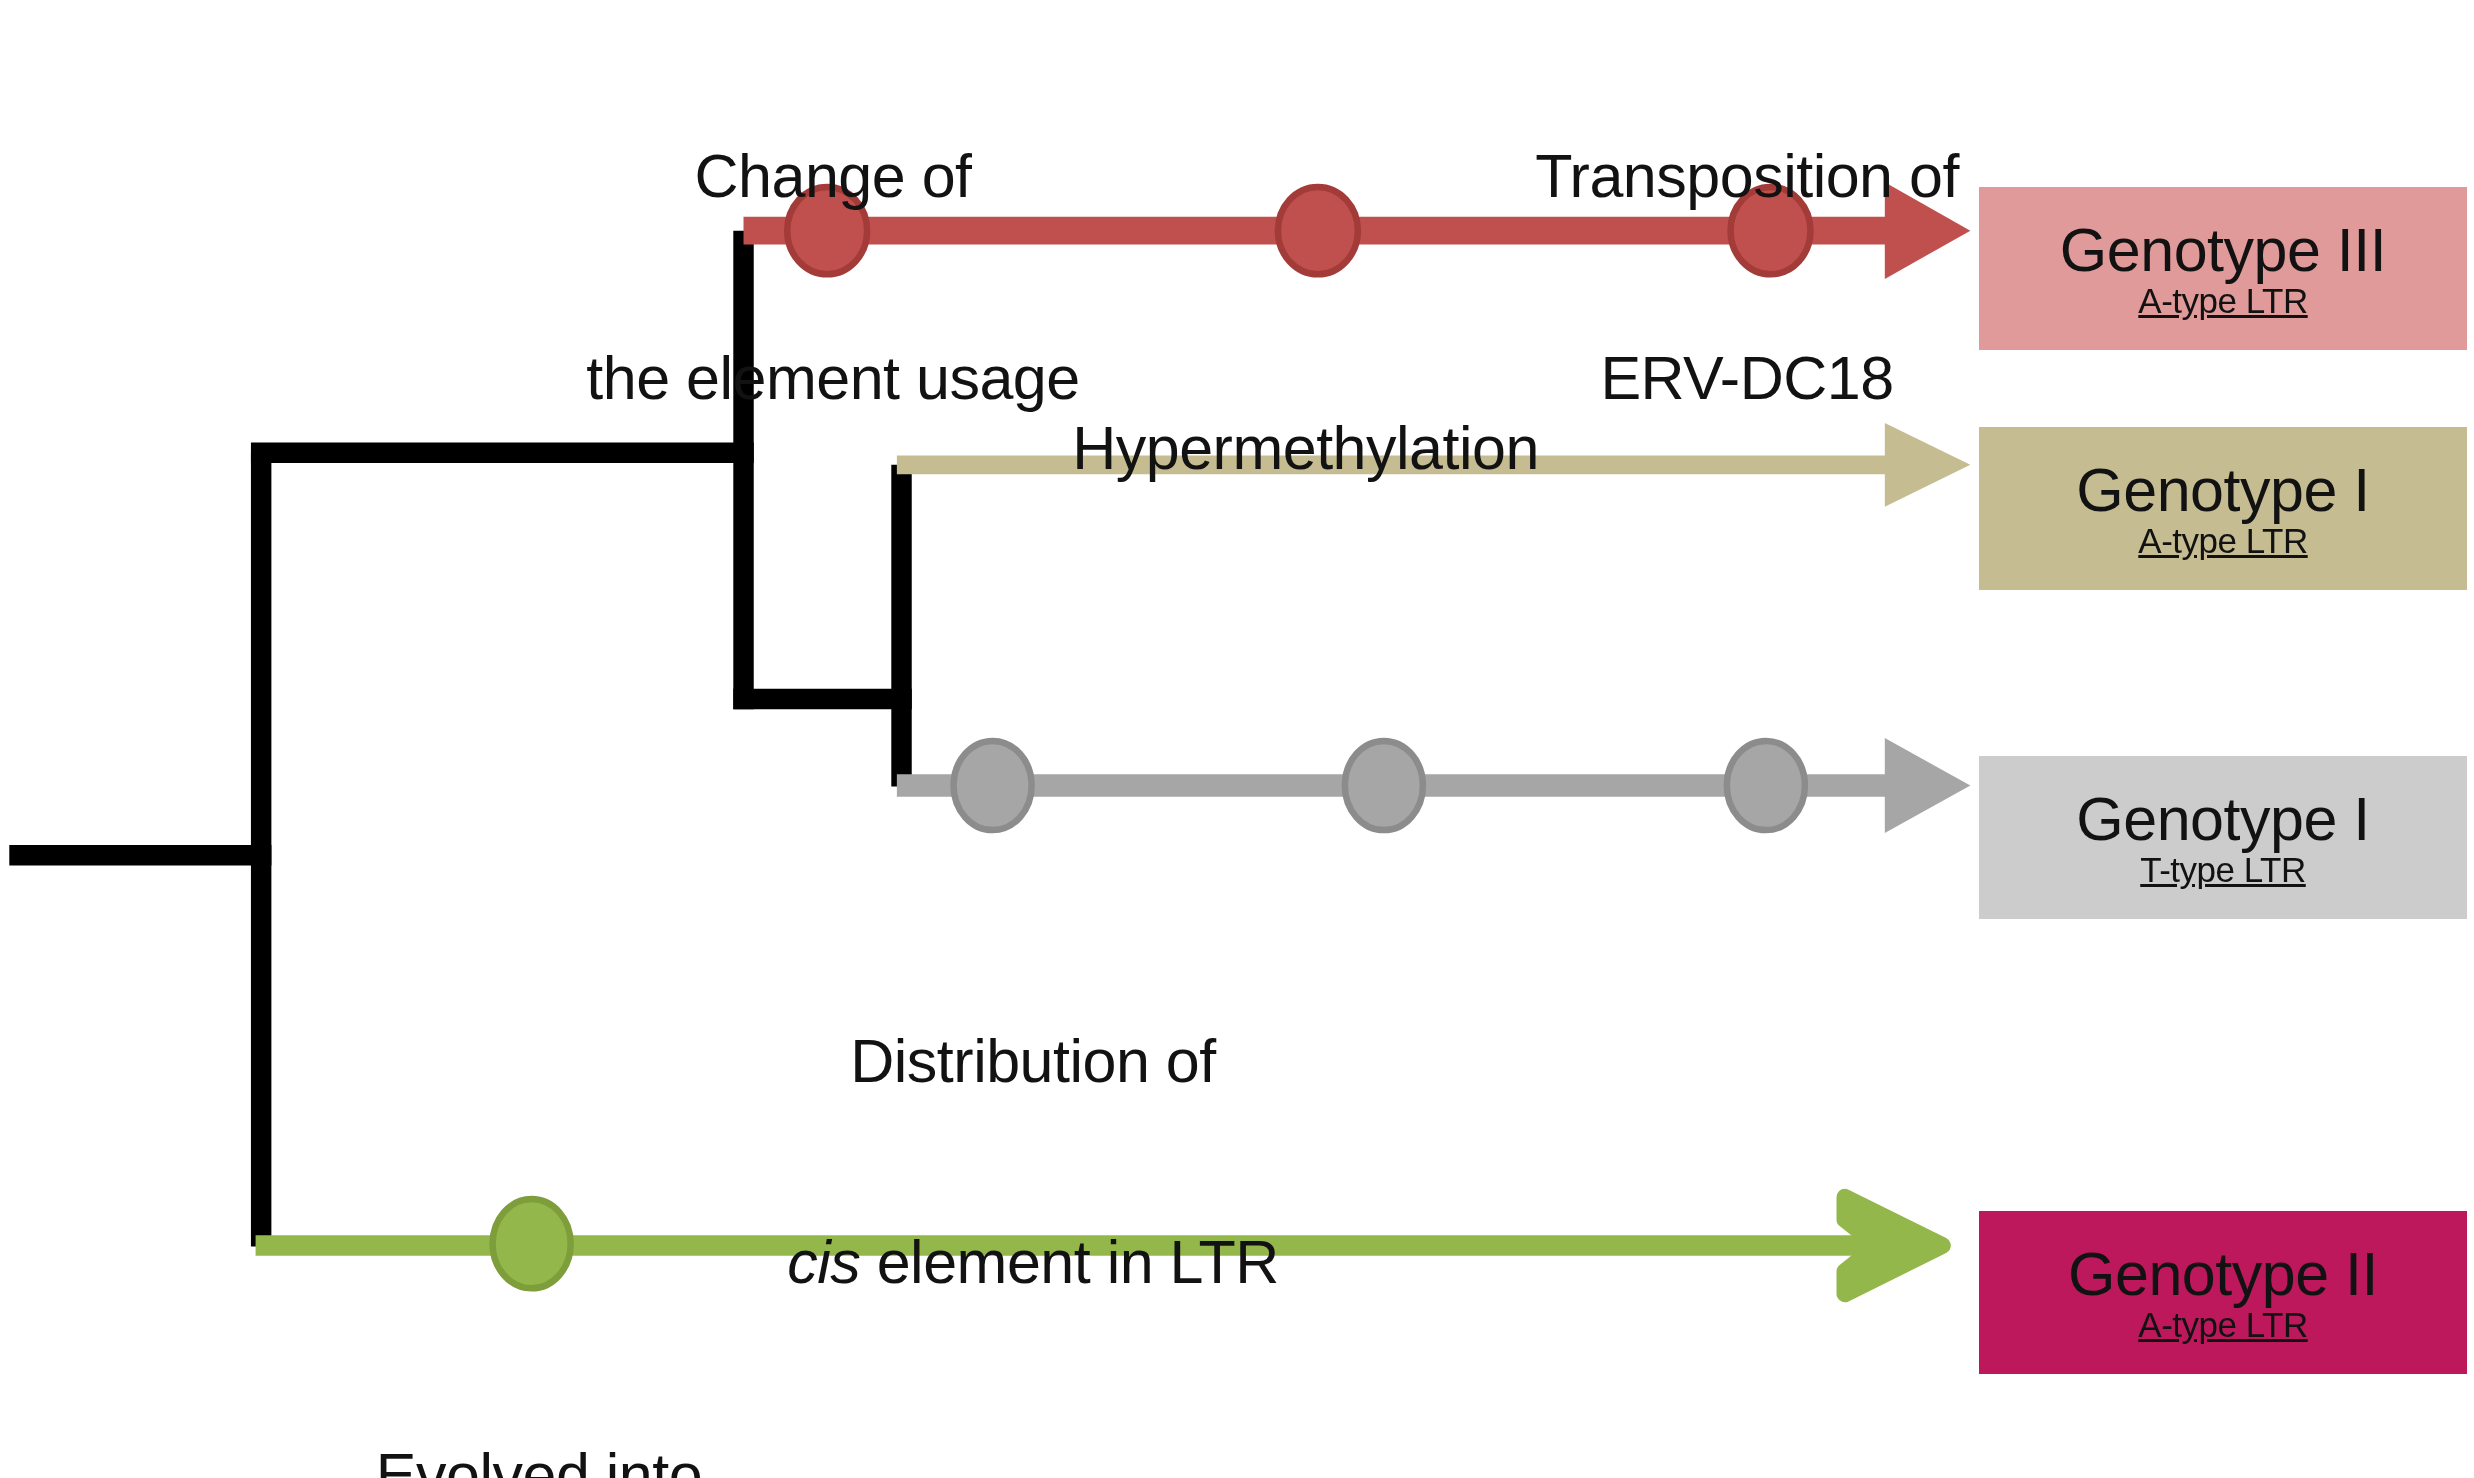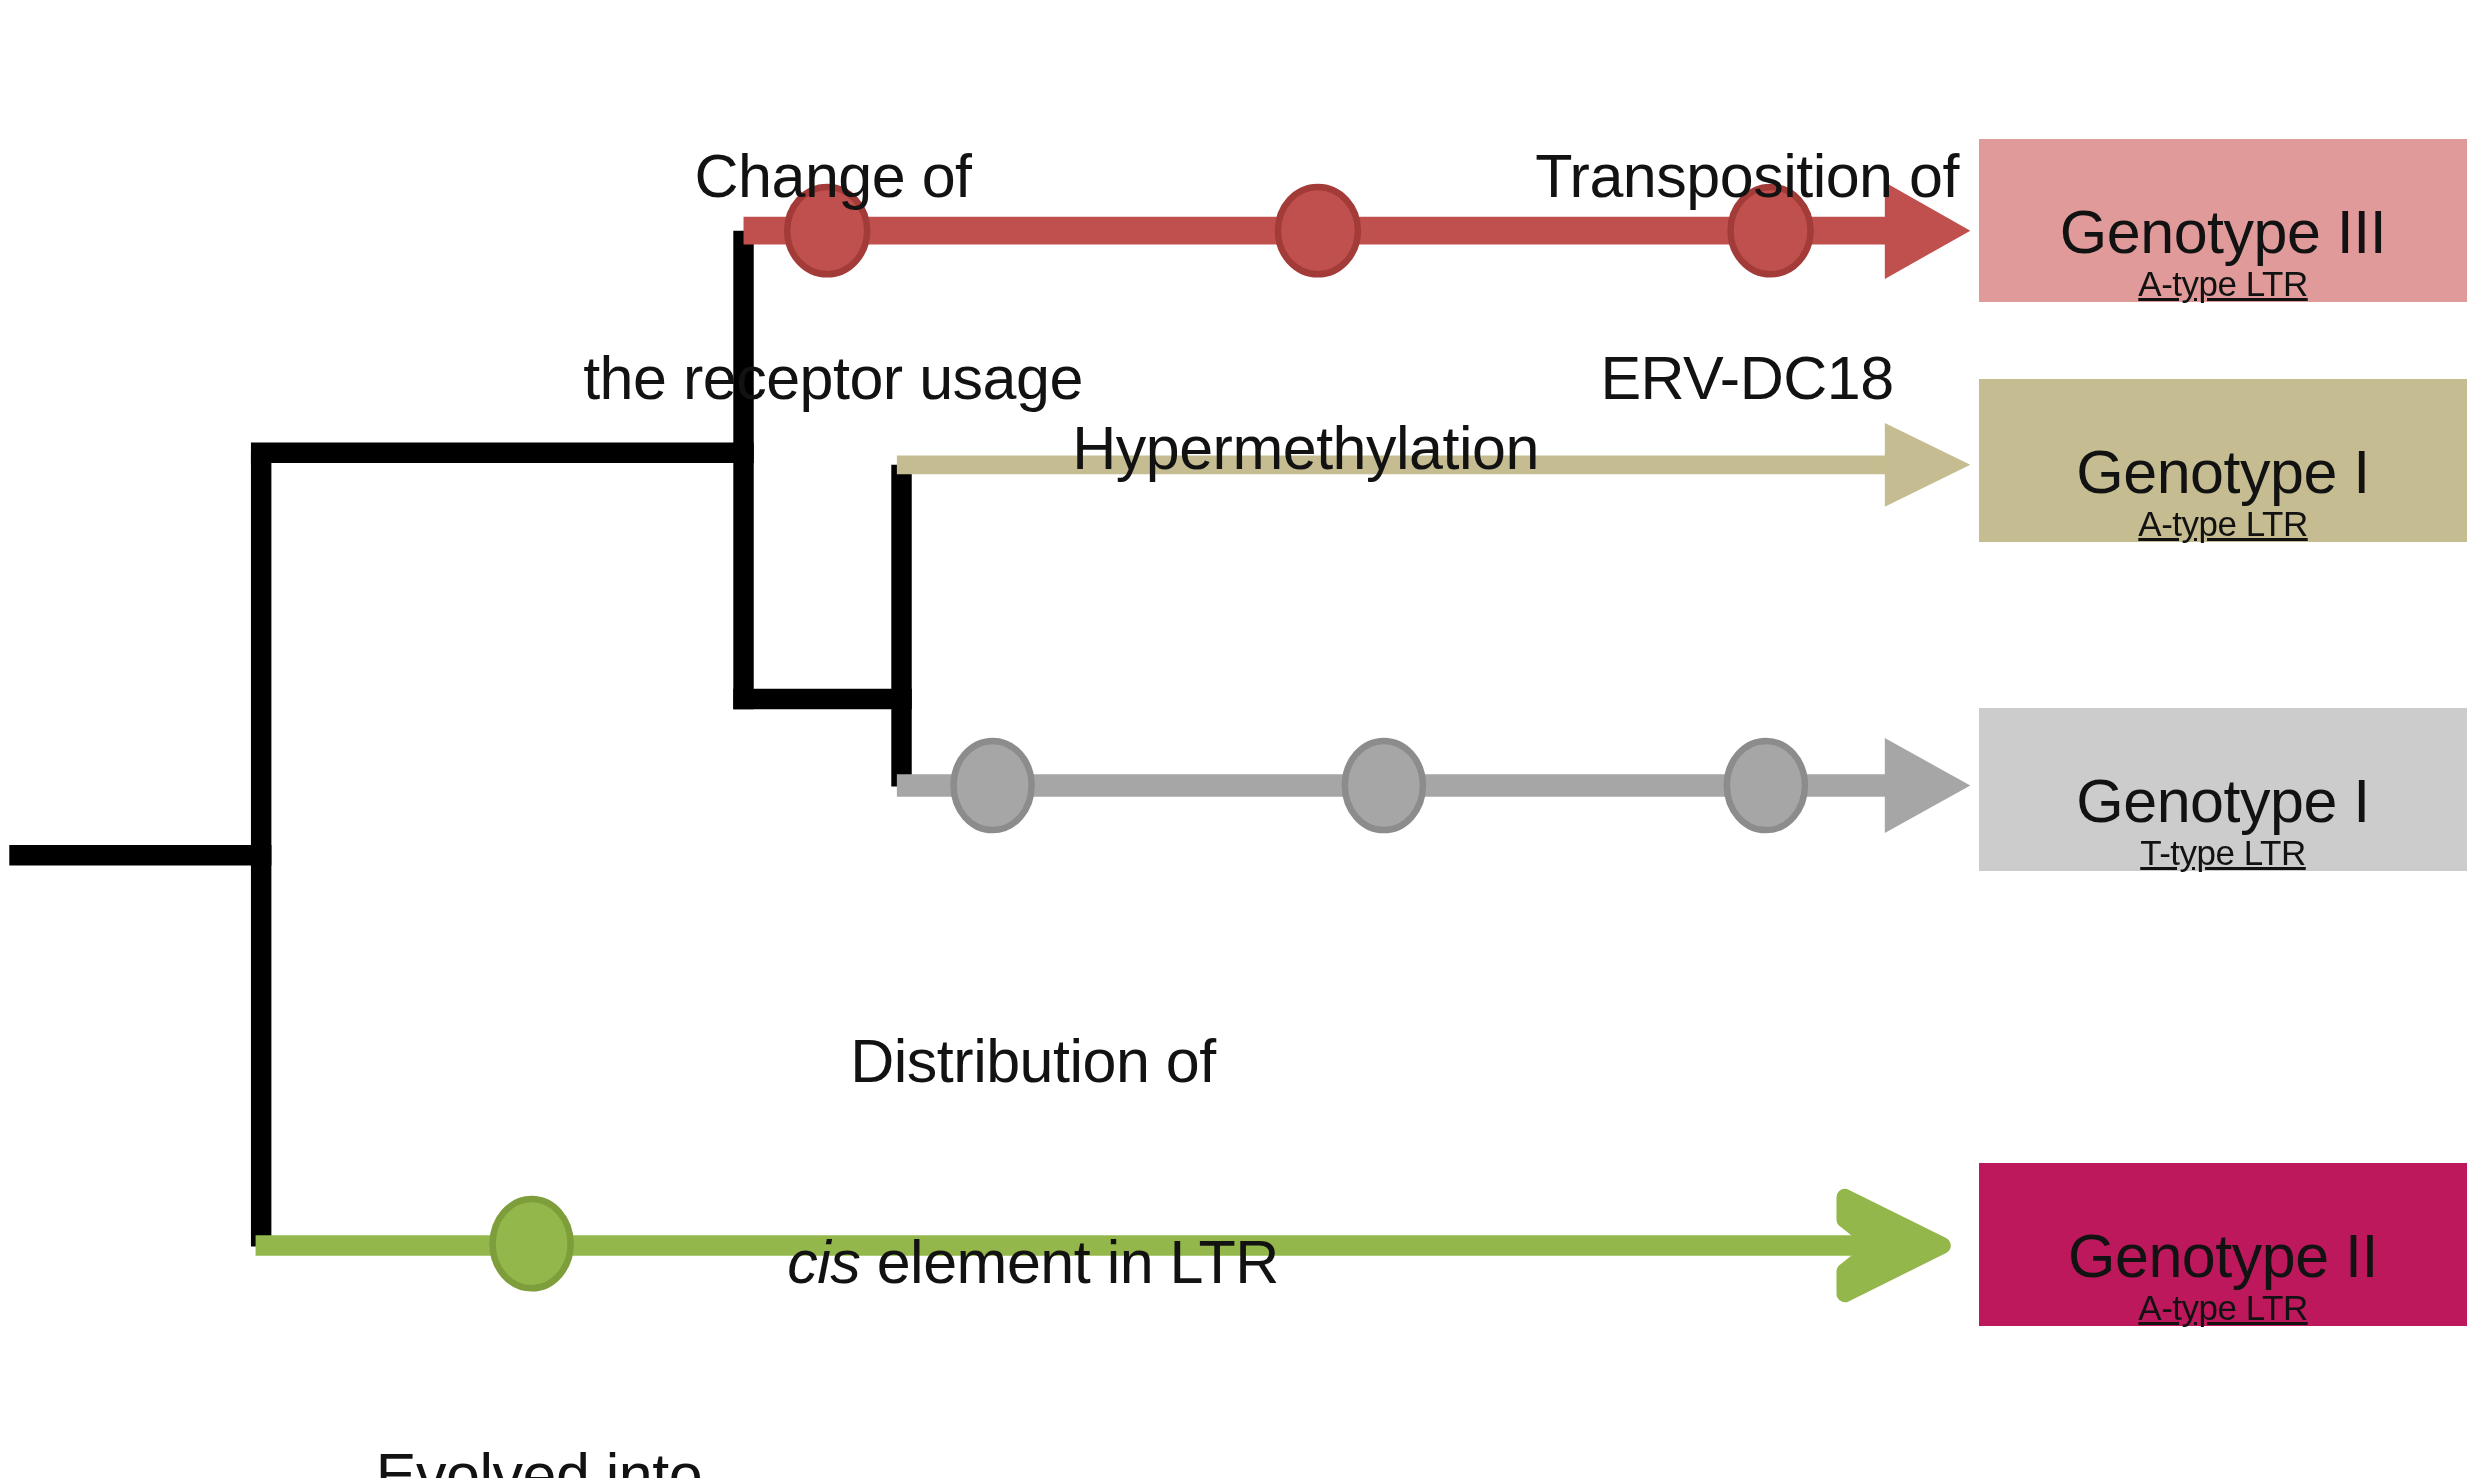--- a/index.html
+++ b/index.html
@@ -35,24 +35,25 @@
     white-space: pre;
     letter-spacing: -0.5px;
   }
   .lbl .it { font-style: italic; }
   .genobox {
     position: absolute;
     box-sizing: border-box;
     display: flex;
     flex-direction: column;
     align-items: center;
-    justify-content: flex-end;
+    justify-content: center;
     text-align: center;
     font-family: "Liberation Sans", sans-serif;
     color: #121212;
+    margin-top: 48px;
   }
   .genobox .g-title {
     font-size: 61px;
     line-height: 1.06;
     white-space: pre;
     letter-spacing: -0.5px;
   }
   .genobox .g-sub {
     font-size: 35px;
     line-height: 1.06;
@@ -108,21 +109,21 @@
     <g>
       <line x1="275" y1="1340" x2="2030" y2="1340" stroke="#94B74B" stroke-width="22"></line>
       <path d="M 1985 1288 L 2090 1340 L 1985 1392 L 1985 1368 L 2020 1340 L 1985 1312 Z" fill="#94B74B" stroke="#94B74B" stroke-width="18" stroke-linejoin="round"></path>
       <ellipse cx="572" cy="1338" rx="42" ry="48" fill="#94B74B" stroke="#7D9E3A" stroke-width="7"></ellipse>
     </g>
 
   </svg>
 
   <div class="lbl" style="left:554px; top:9.3px; width:558px;">
     <div>Change of</div>
-    <div>the receptor usage</div>
+    <div>the element usage</div>
   </div>
 
   <div class="lbl" style="left:1496px; top:9.3px; width:502px;">
     <div>Transposition of</div>
     <div>ERV-DC18</div>
   </div>
 
   <div class="lbl" style="left:1013px; top:281px; width:585px;">
     <div>Hypermethylation</div>
   </div>

